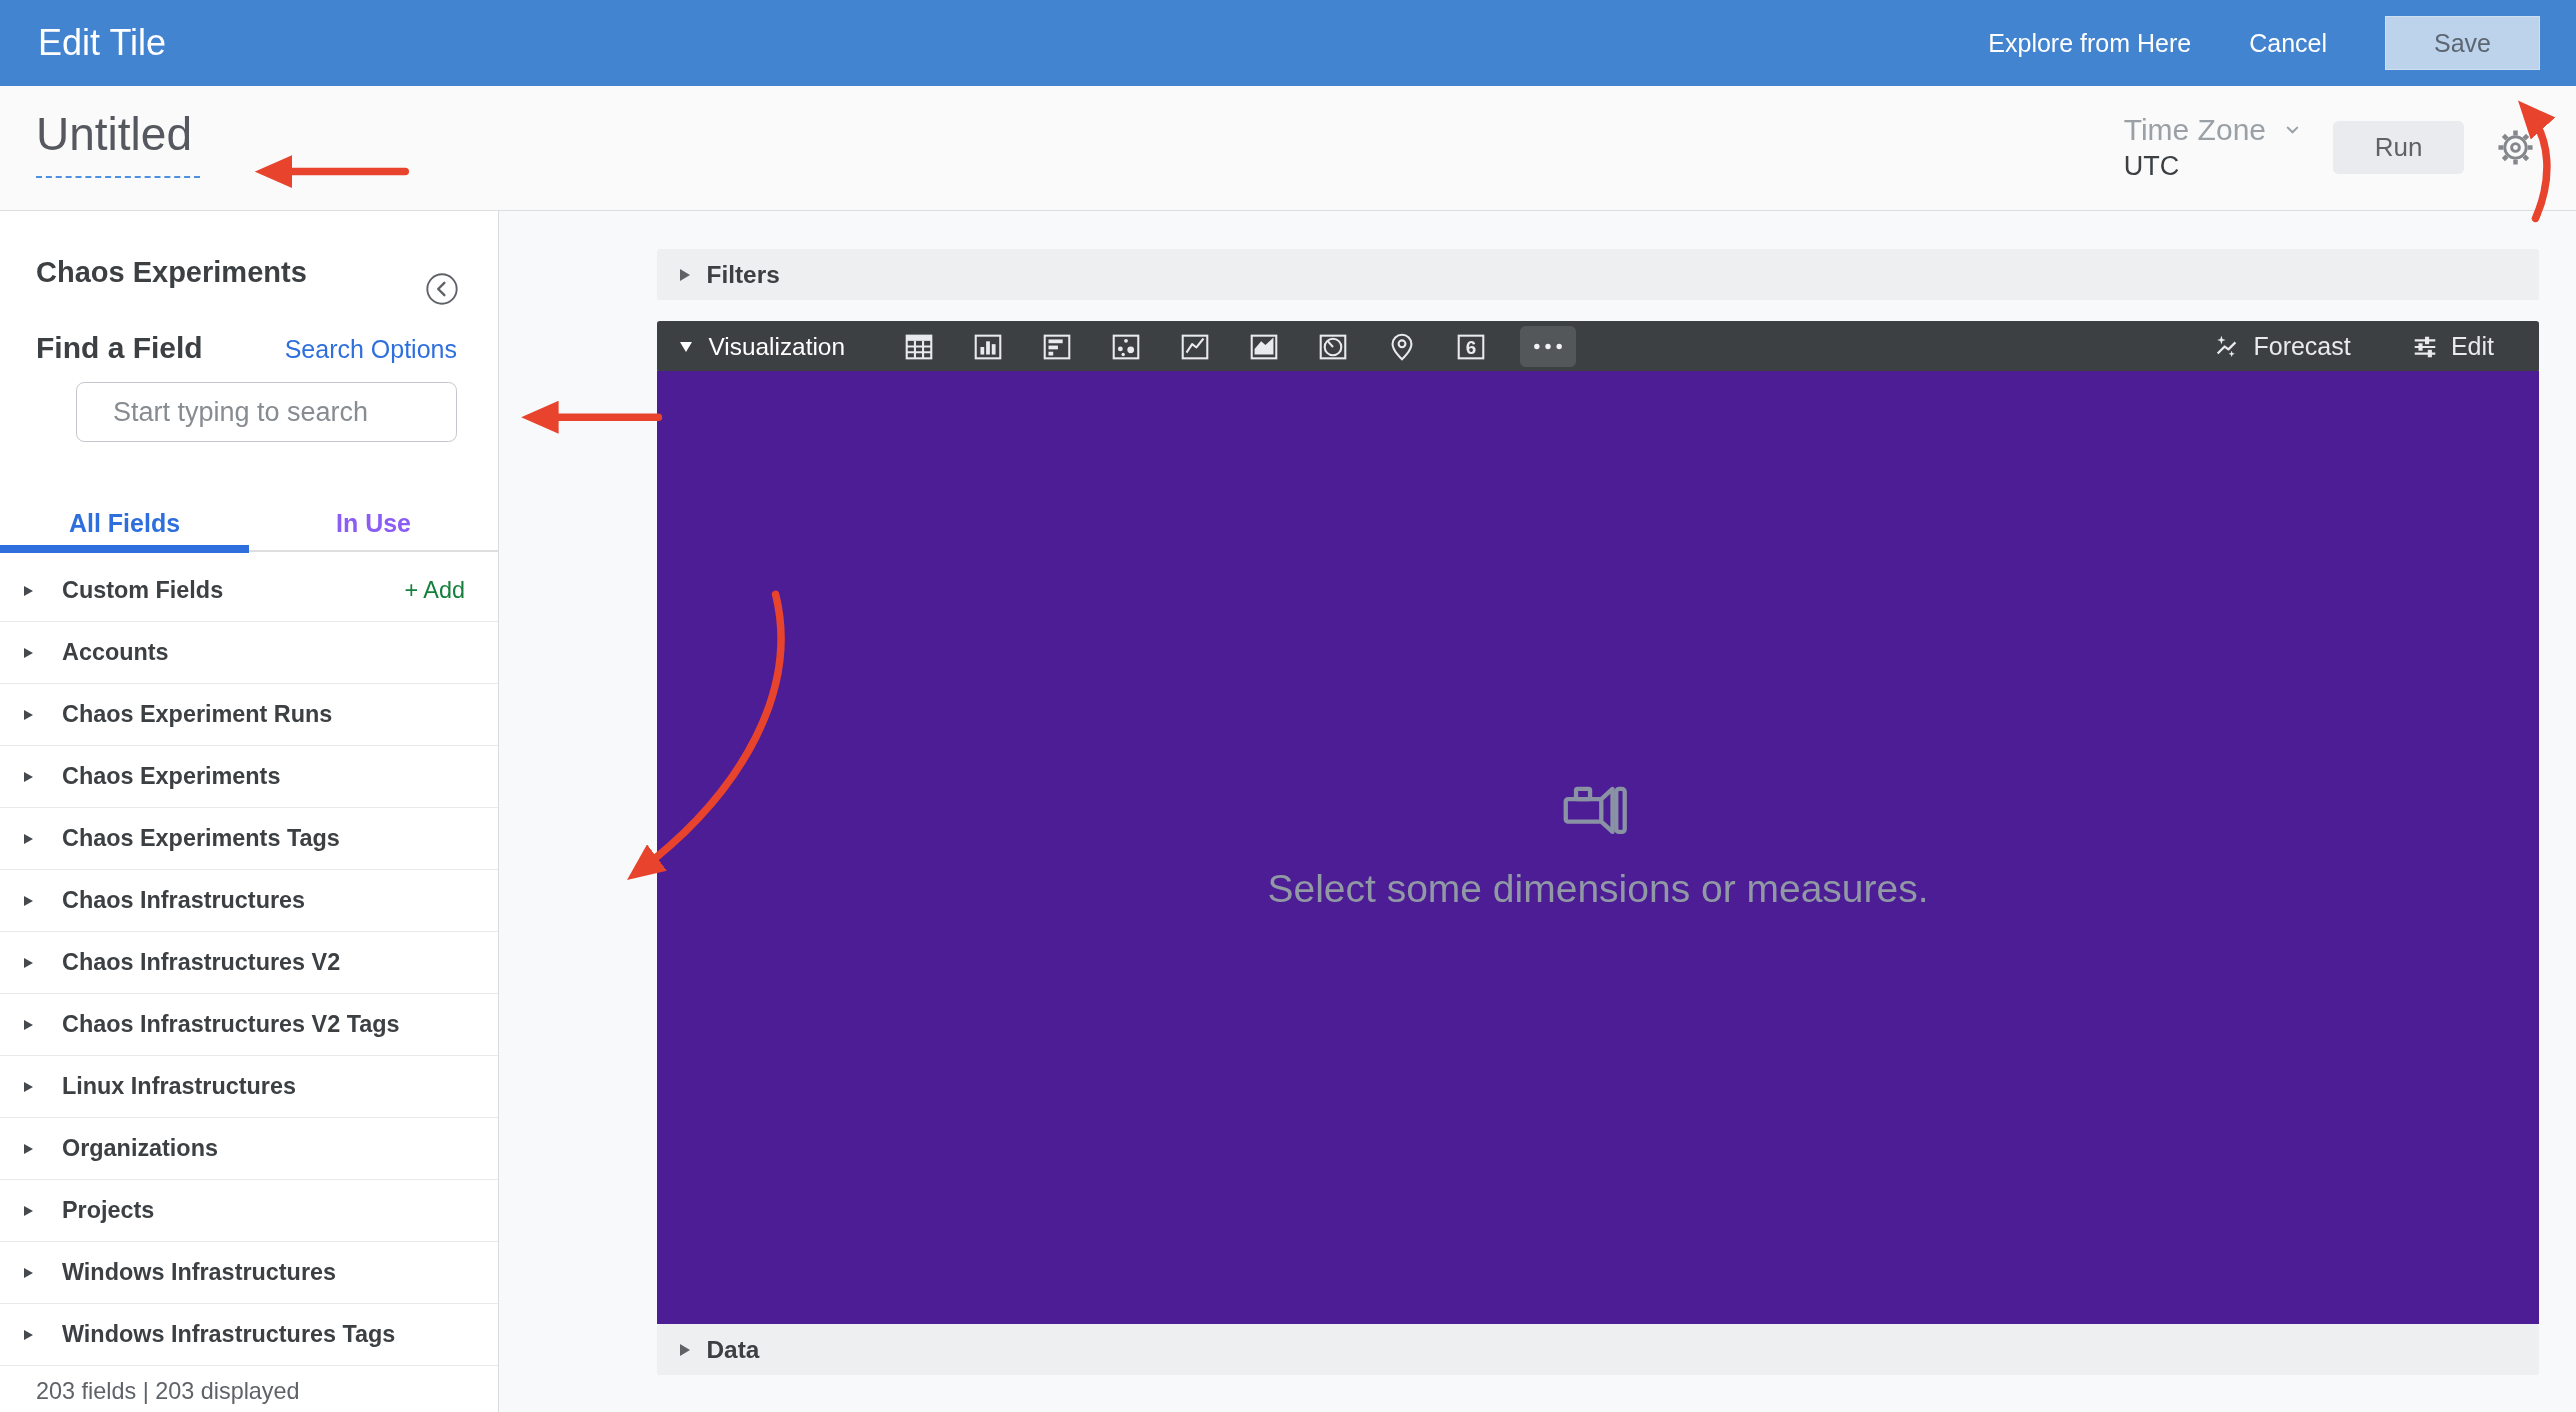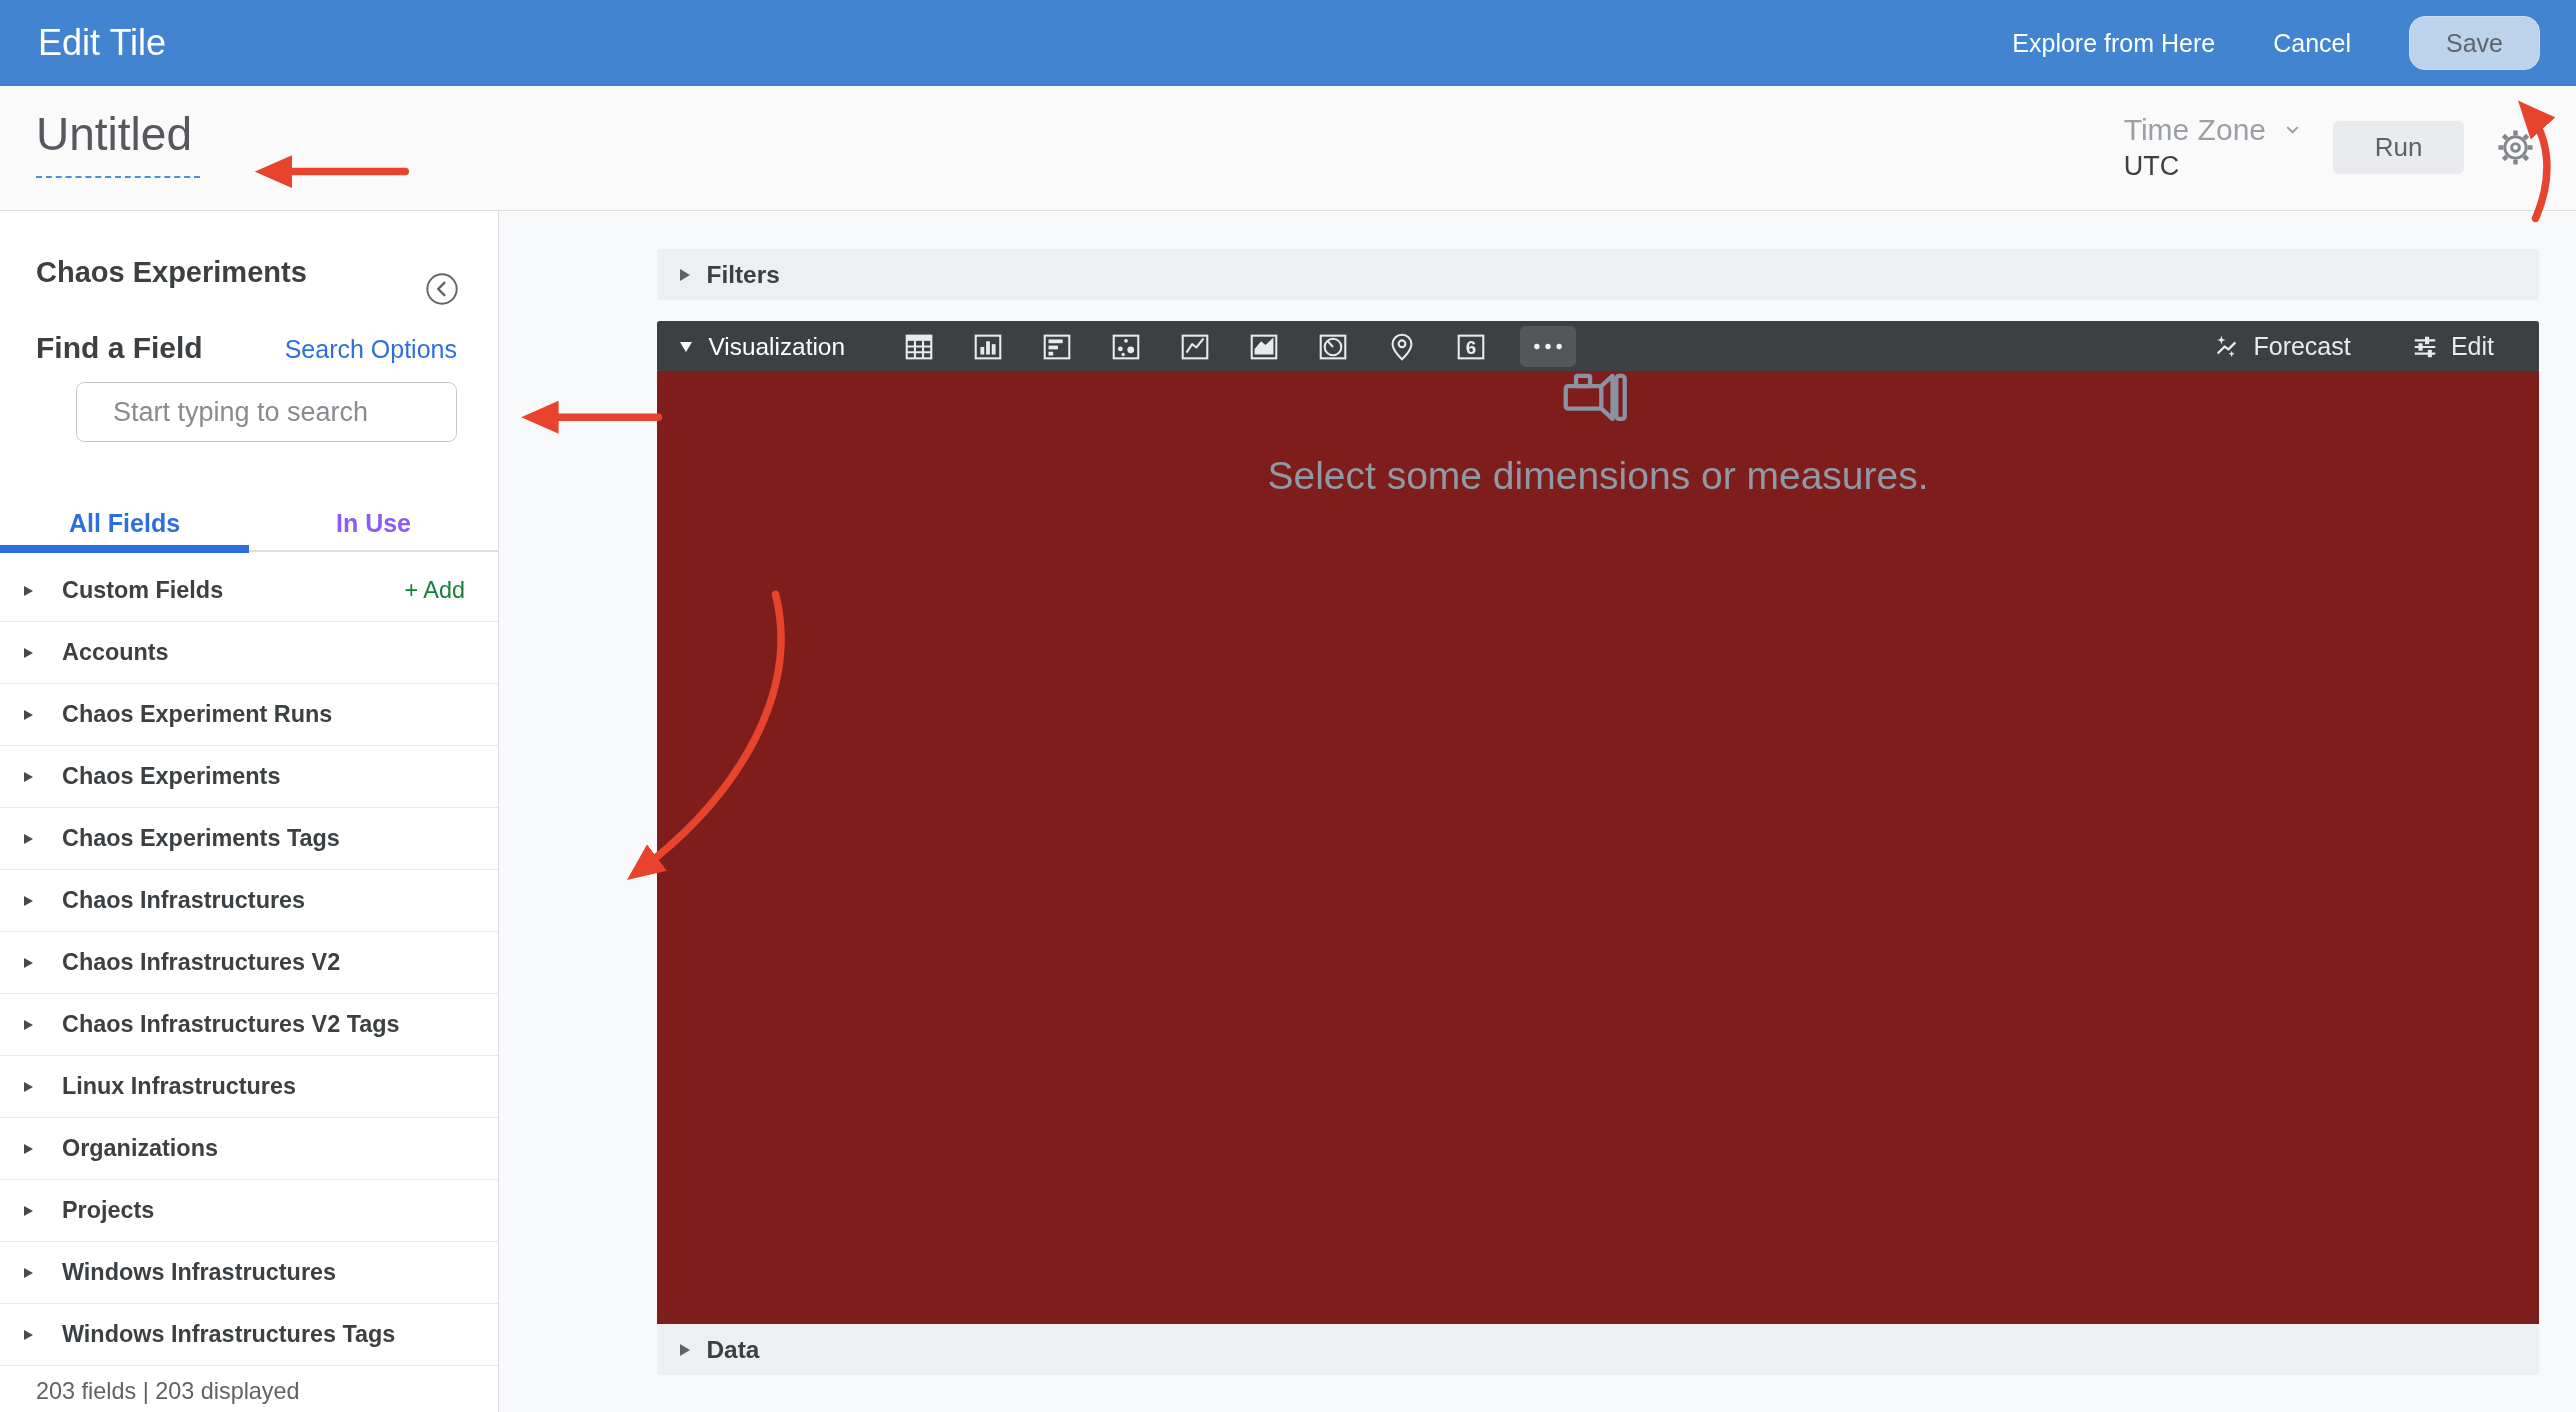--- a/index.html
+++ b/index.html
@@ -4,21 +4,21 @@
 <style>
   html,body{margin:0;padding:0;background:#f8f9fa;}
   body{font-family:"Liberation Sans","DejaVu Sans",sans-serif;overflow:hidden;}
   #app{position:relative;width:2576px;height:1412px;background:#f8f9fa;overflow:hidden;}
 
   
   .topbar{position:absolute;left:0;top:0;width:100%;height:86px;background:#4384d1;display:flex;align-items:center;}
   .topbar-title{color:#fff;font-size:36px;font-weight:400;margin-left:38px;}
   .topbar-actions{margin-left:auto;display:flex;align-items:center;gap:58px;margin-right:36px;}
   .tb-link{background:none;border:none;color:#fff;font-size:25px;font-weight:500;font-family:inherit;cursor:pointer;padding:0;}
-  .save-btn{width:131px;height:54px;background:#bdd3ec;border:0.9px solid #cfdff2;border-radius:16px;color:#5d6670;font-size:25px;font-weight:500;font-family:inherit;cursor:pointer;}
+  .save-btn{width:155px;height:54px;background:#bdd3ec;border:0.9px solid #cfdff2;border-radius:0;color:#5d6670;font-size:25px;font-weight:500;font-family:inherit;cursor:pointer;}
 
   
   .title-row{position:absolute;left:0;top:86px;width:100%;height:125px;background:#fafafa;border-bottom:1.9px solid #dcdee0;box-sizing:border-box;}
   .untitled{position:absolute;left:36px;top:20.6px;font-size:46px;color:#55585e;padding-bottom:15px;border-bottom:2.8px dashed #4d8fe0;min-width:164px;cursor:text;}
   .header-right{position:absolute;right:41px;top:0;height:123px;display:flex;align-items:center;gap:32px;}
   .tz{display:flex;flex-direction:column;gap:4.7px;cursor:pointer;}
   .tz-label{font-size:30px;color:#9aa0a6;display:flex;align-items:center;gap:18px;}
   .tz-value{font-size:27px;color:#3c4043;}
   .run-btn{width:131px;height:53px;background:#e9ebee;border:none;border-radius:5.6px;color:#5f6368;font-size:26px;font-family:inherit;cursor:pointer;}
   .gear{cursor:pointer;display:flex;align-items:center;}
@@ -53,21 +53,21 @@
   .bar-label{font-size:24.4px;font-weight:700;color:#3c4043;}
   .caret-right{width:0;height:0;border-left:10.3px solid #5f6368;border-top:6.6px solid transparent;border-bottom:6.6px solid transparent;}
   .viz-bar{position:absolute;left:48px;right:37px;top:110px;height:51px;background:#3d4043;border-radius:2.8px;display:flex;align-items:center;padding-left:22.5px;box-sizing:border-box;}
   .caret-down{width:0;height:0;border-top:10.3px solid #fff;border-left:6.6px solid transparent;border-right:6.6px solid transparent;}
   .viz-label{font-size:24.4px;font-weight:400;color:#fff;margin-left:17px;cursor:pointer;}
   .viz-icons{display:flex;align-items:center;gap:30px;margin-left:54px;}
   .vicon{width:39px;height:39px;display:flex;align-items:center;justify-content:center;cursor:pointer;}
   .vicon-more{width:56px;height:41px;background:#54575a;border-radius:5.6px;display:flex;align-items:center;justify-content:center;cursor:pointer;}
   .viz-right{margin-left:auto;display:flex;align-items:center;gap:60px;padding-right:45px;}
   .viz-tool{display:flex;align-items:center;gap:12.2px;background:none;border:none;color:#e8eaed;font-size:25px;font-weight:500;font-family:inherit;cursor:pointer;padding:0;}
-  .canvas{position:absolute;left:48px;right:37px;top:160px;height:953px;background:#7f1d1d;display:flex;flex-direction:column;align-items:center;gap:32px;}
+  .canvas{position:absolute;left:48px;right:37px;top:160px;height:953px;background:#4c1d95;display:flex;flex-direction:column;align-items:center;justify-content:center;gap:32px;}
   .empty-text{font-size:39px;color:#9099a4;}
 
   .annotations{position:absolute;left:0;top:0;width:2576px;height:1412px;pointer-events:none;z-index:50;}
 </style>
 </head>
 <body>
 
 <div id="app">
 
   <header class="topbar">

